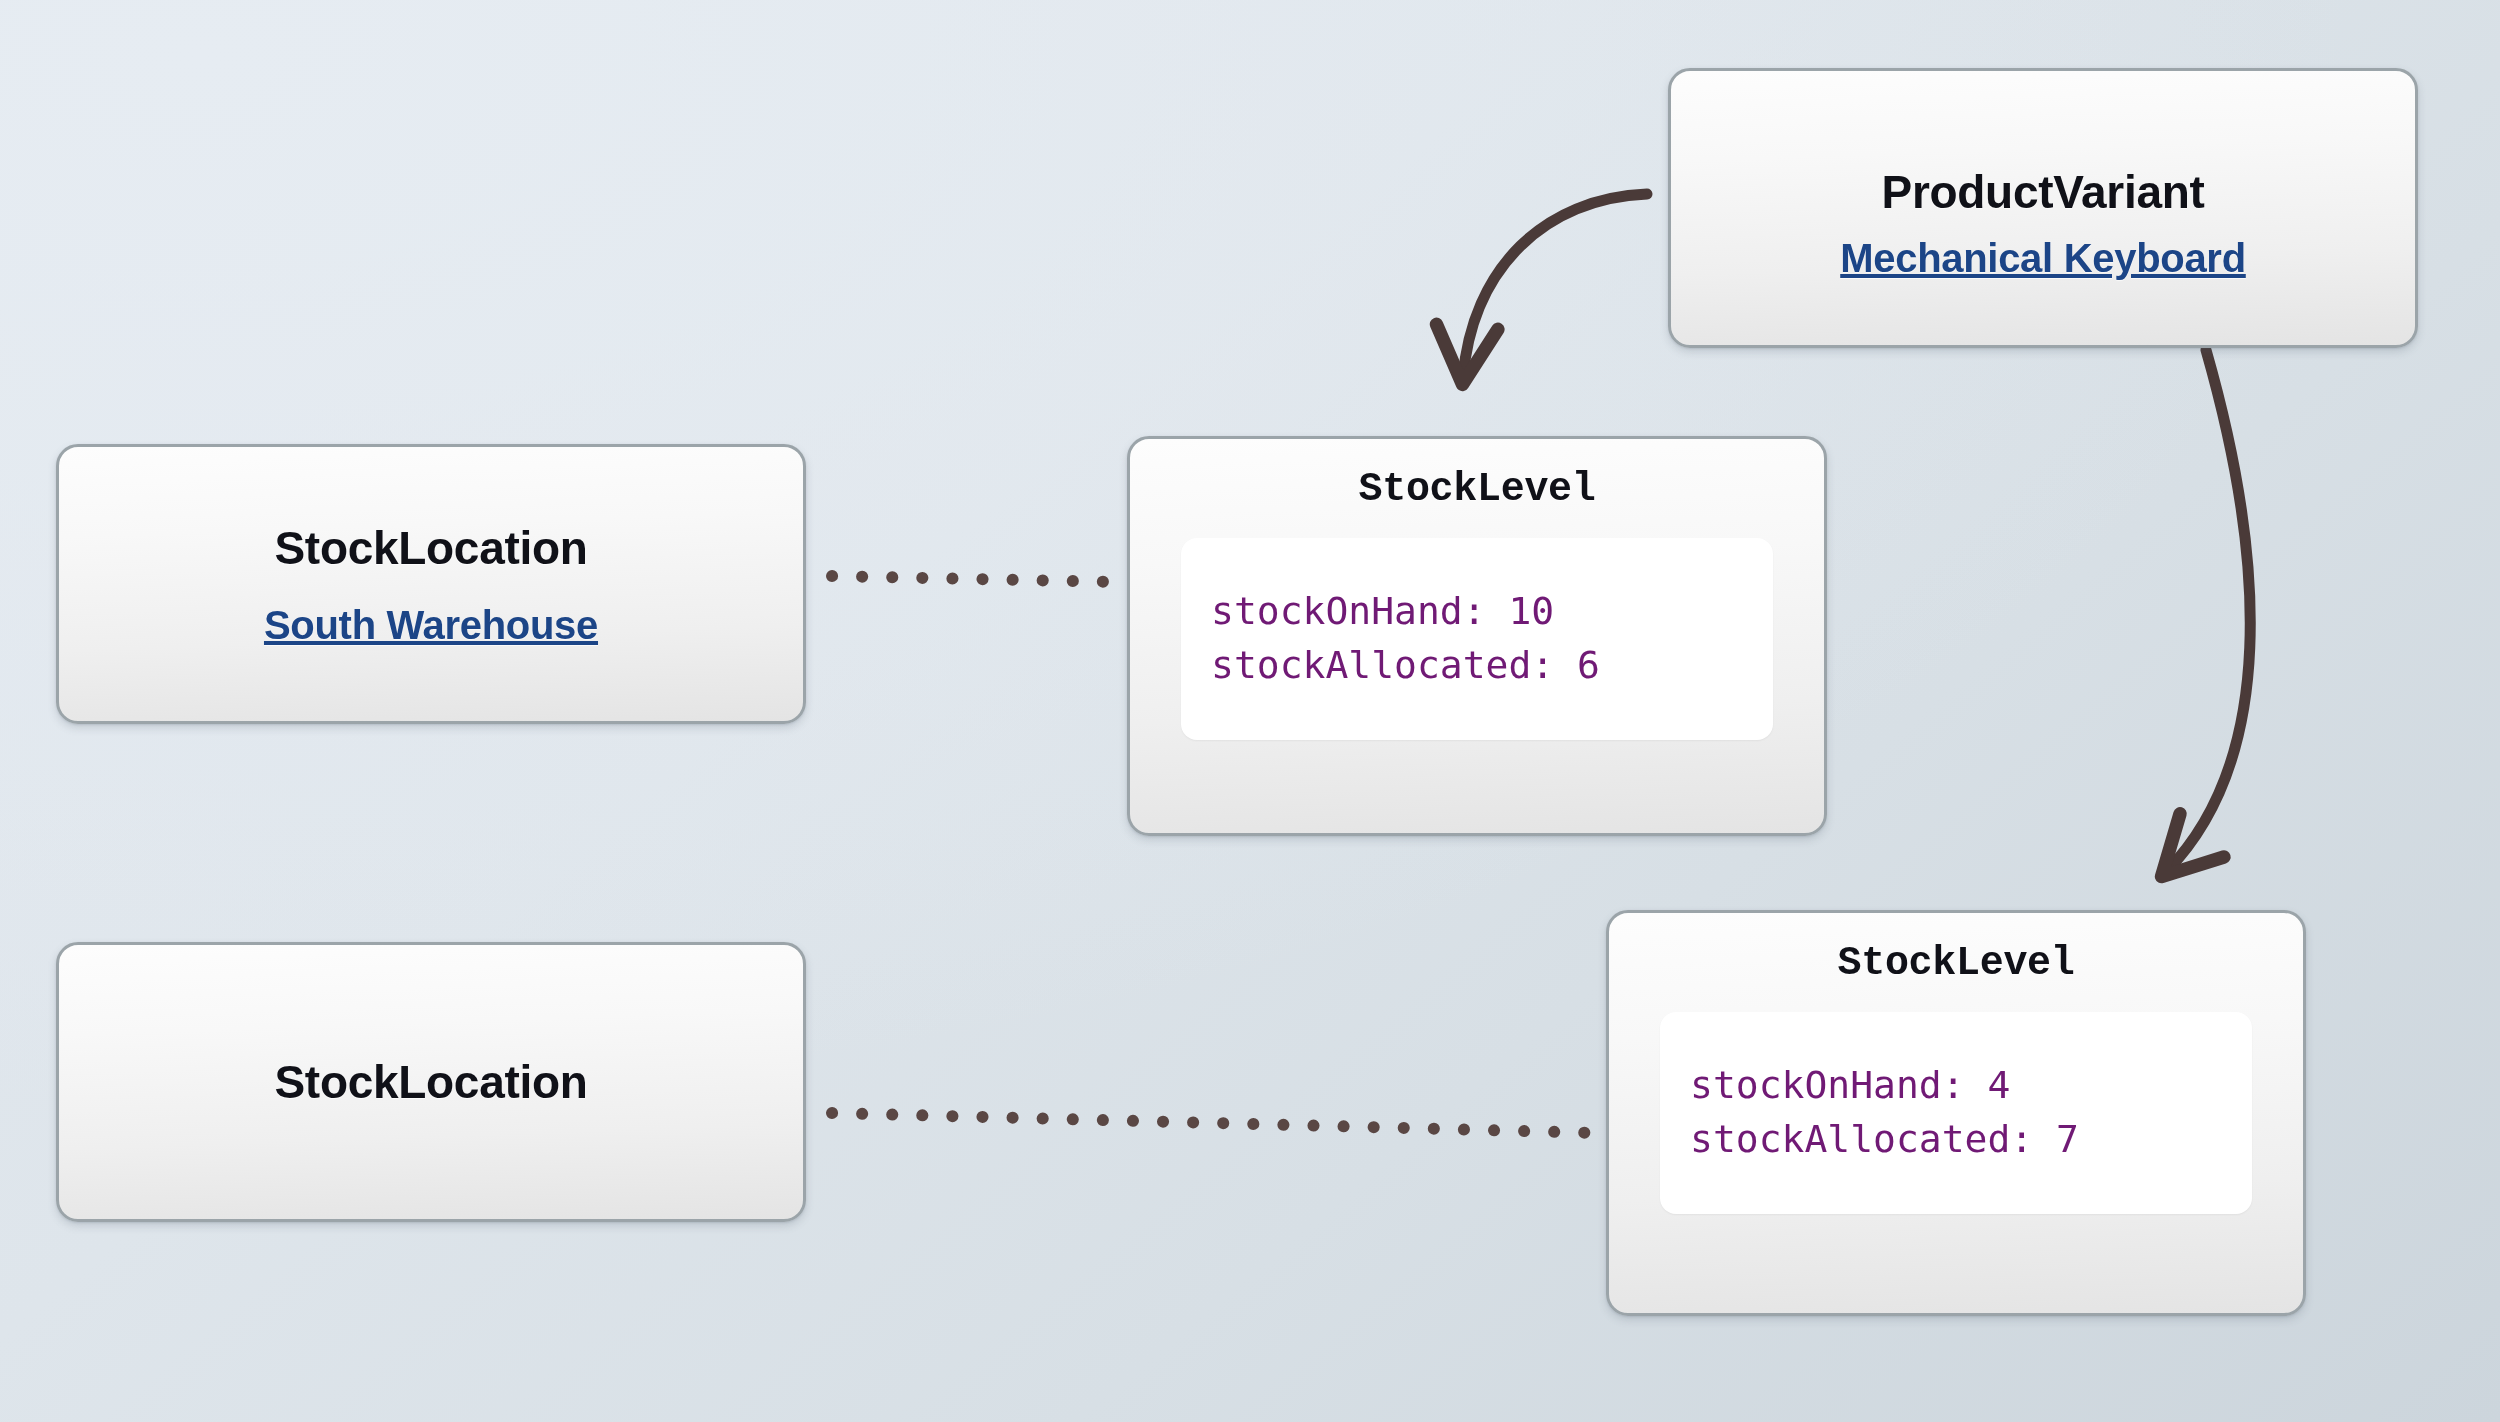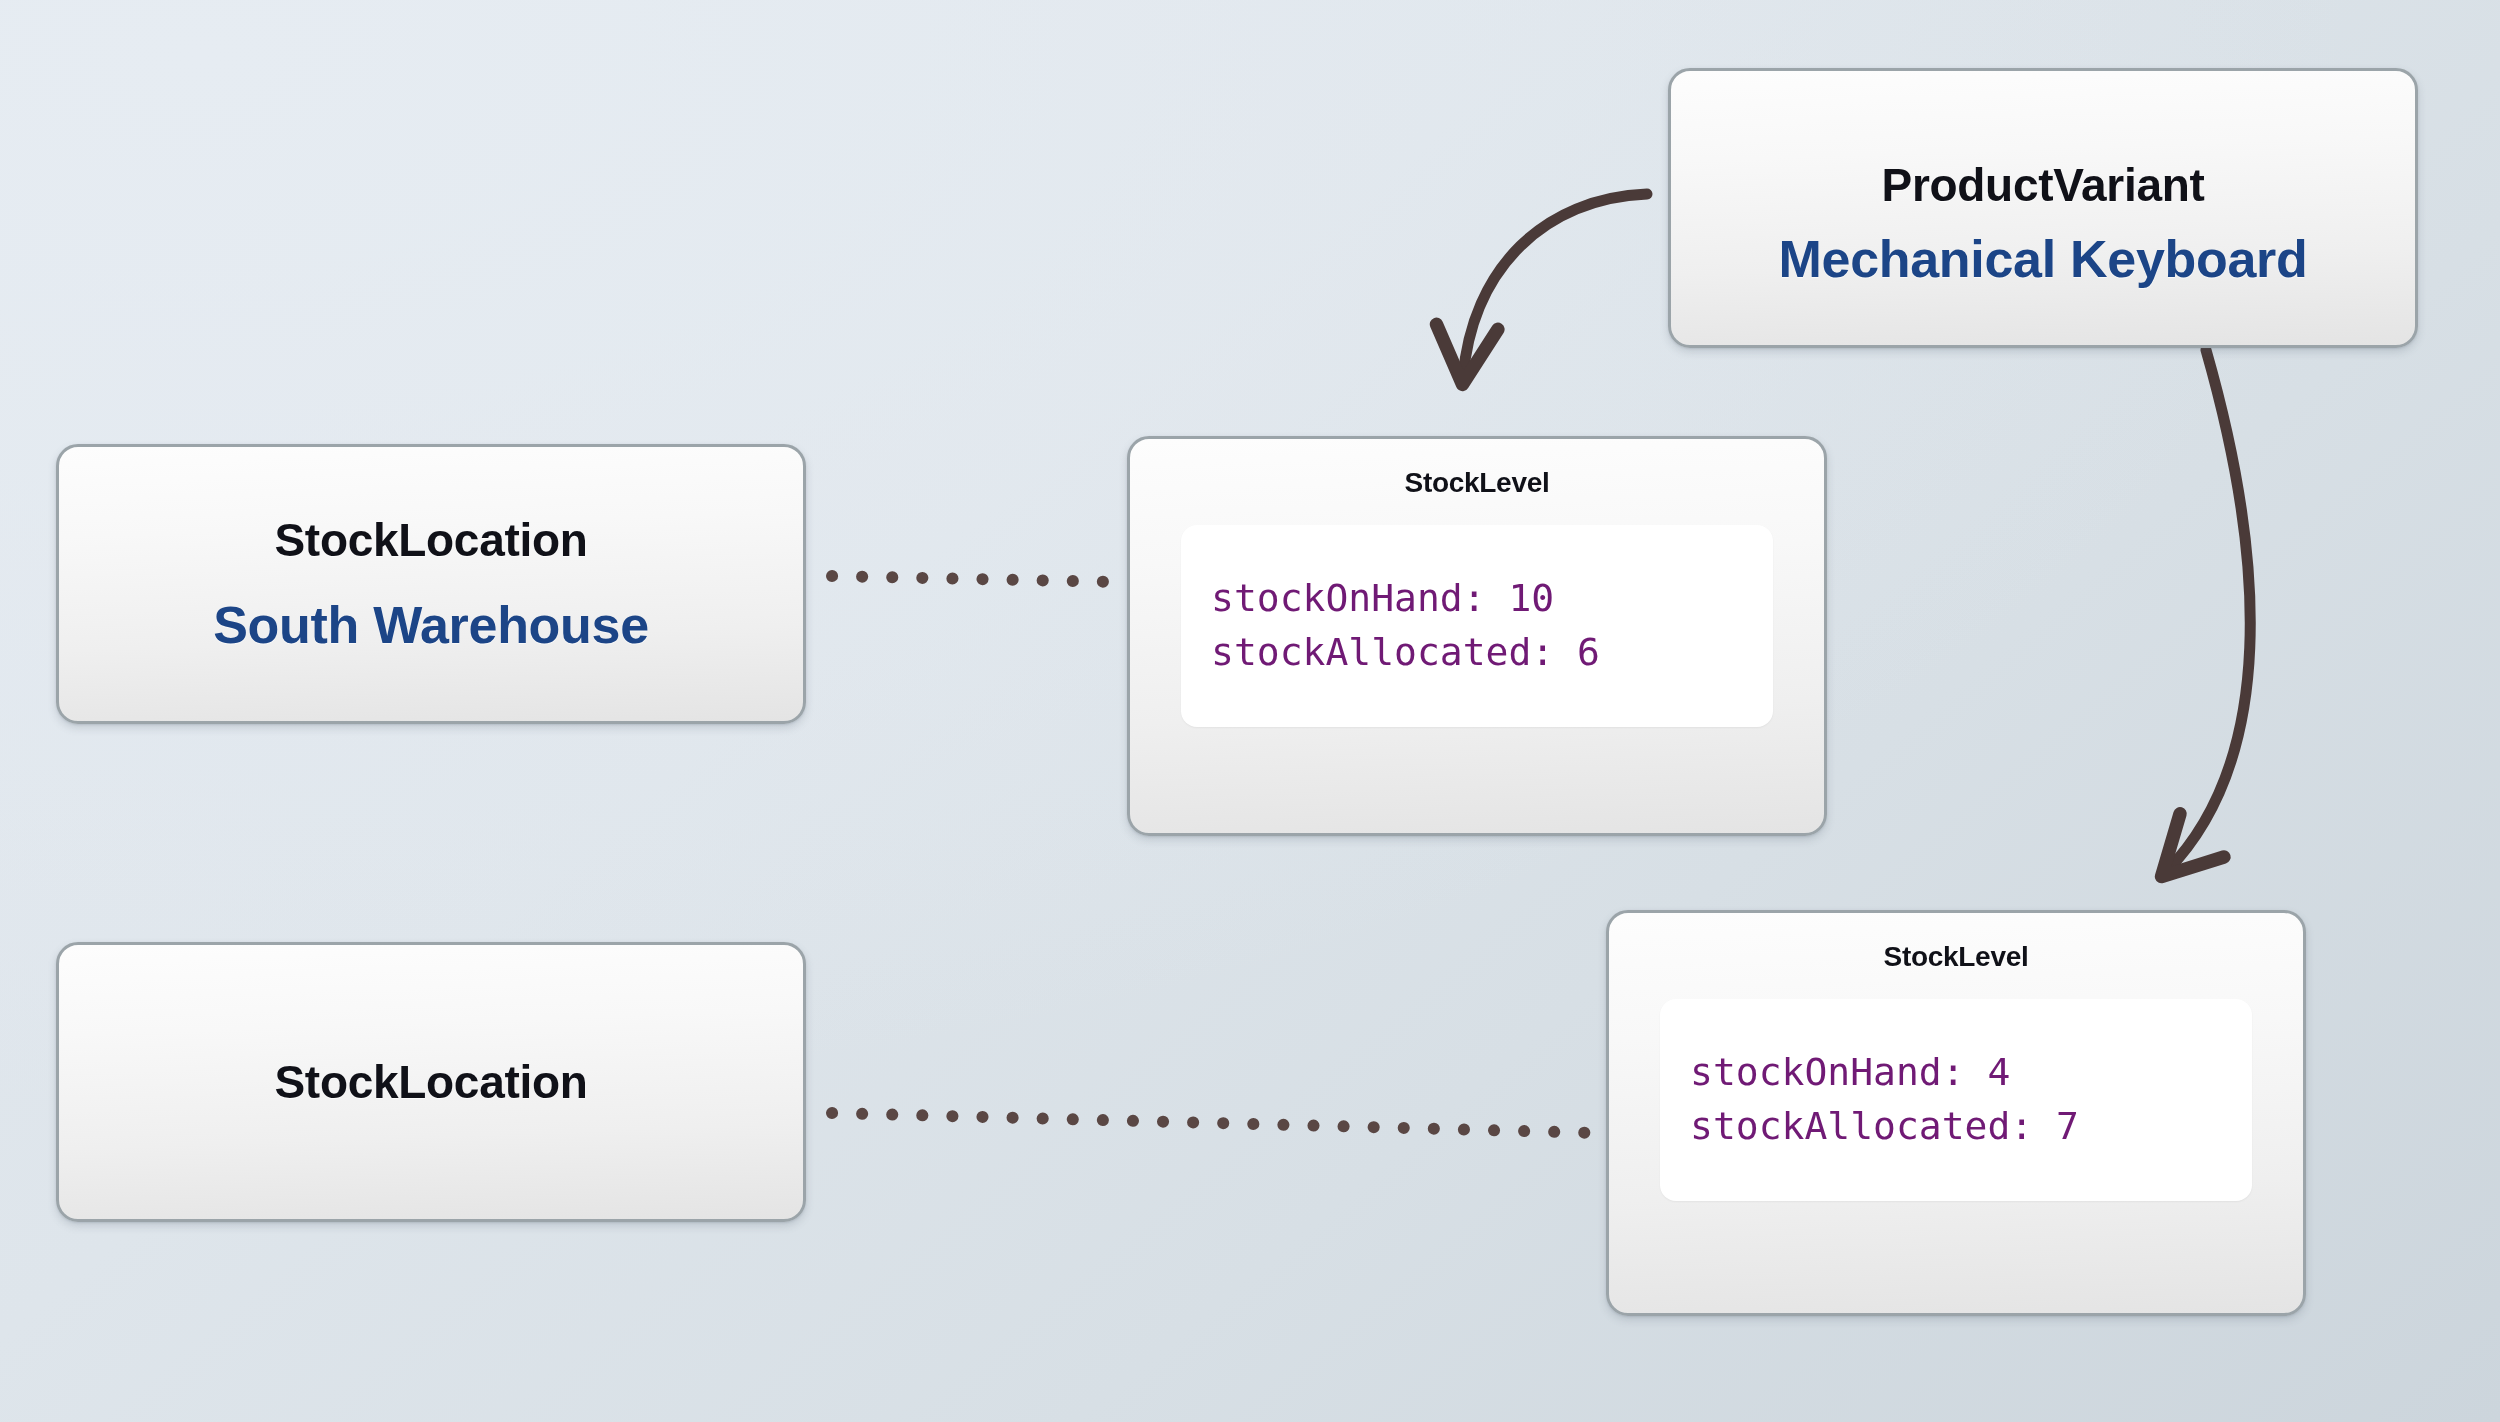--- a/index.html
+++ b/index.html
@@ -55,24 +55,24 @@
     font-weight: bold;
     color: #1c4587;
     text-align: center;
     letter-spacing: -0.3px;
     white-space: nowrap;
     text-shadow: 0 1px 1px rgba(255,255,255,0.7);
   }
 
   
   .node-plain .node-title    { font-size: 46px; }
-  .node-plain .node-subtitle { font-size: 52px; }
+  .node-plain .node-subtitle { font-size: 40px; text-decoration: underline; }
 
   
-  .node-fields .node-title { font-size: 28px; }
+  .node-fields .node-title { font-size: 40px; font-family: Liberation Mono, monospace; }
 
   .fields-panel {
     background: #ffffff;
     border-radius: 16px;
     box-sizing: border-box;
     display: flex;
     flex-direction: column;
     justify-content: center;
     box-shadow: 0 1px 2px rgba(0,0,0,0.05);
   }

